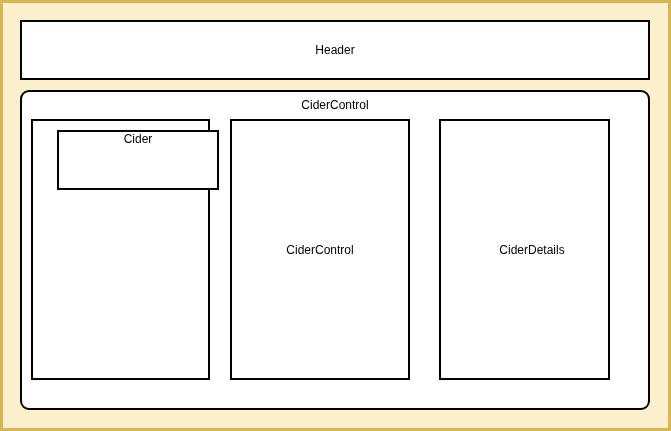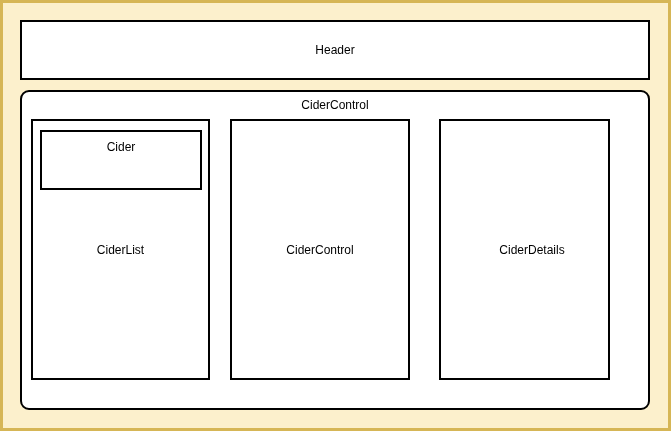--- a/index.html
+++ b/index.html
@@ -53,28 +53,28 @@
     top: 27px;
     height: 261px;
     display: flex;
     align-items: center;
     justify-content: center;
   }
   .cider-list-box   { left: 9px;   width: 179px; }
   .new-cider-form-box { left: 208px; width: 180px; }
   .cider-details-box  { left: 417px; width: 171px; padding-left: 15px; }
   .cider-box {
-    left: 7px;
+    left: 24px;
     top: 9px;
     width: 162px;
     height: 60px;
     display: flex;
     justify-content: center;
     align-items: flex-start;
-    padding-top: 8px;
+    padding-top: 0;
   }
   .label {
     white-space: nowrap;
   }
 </style>
 </head>
 <body>
 
 <div class="canvas">
 
@@ -82,21 +82,20 @@
     <span class="label">Header</span>
   </div>
 
   <div class="box control-box">
     <div class="control-label label">CiderControl</div>
 
     <div class="box column cider-list-box">
       <div class="box cider-box">
         <span class="label">Cider</span>
       </div>
-      <span class="label">CiderList</span>
     </div>
 
     <div class="box column new-cider-form-box">
       <span class="label">CiderControl</span>
     </div>
 
     <div class="box column cider-details-box">
       <span class="label">CiderDetails</span>
     </div>
   </div>

